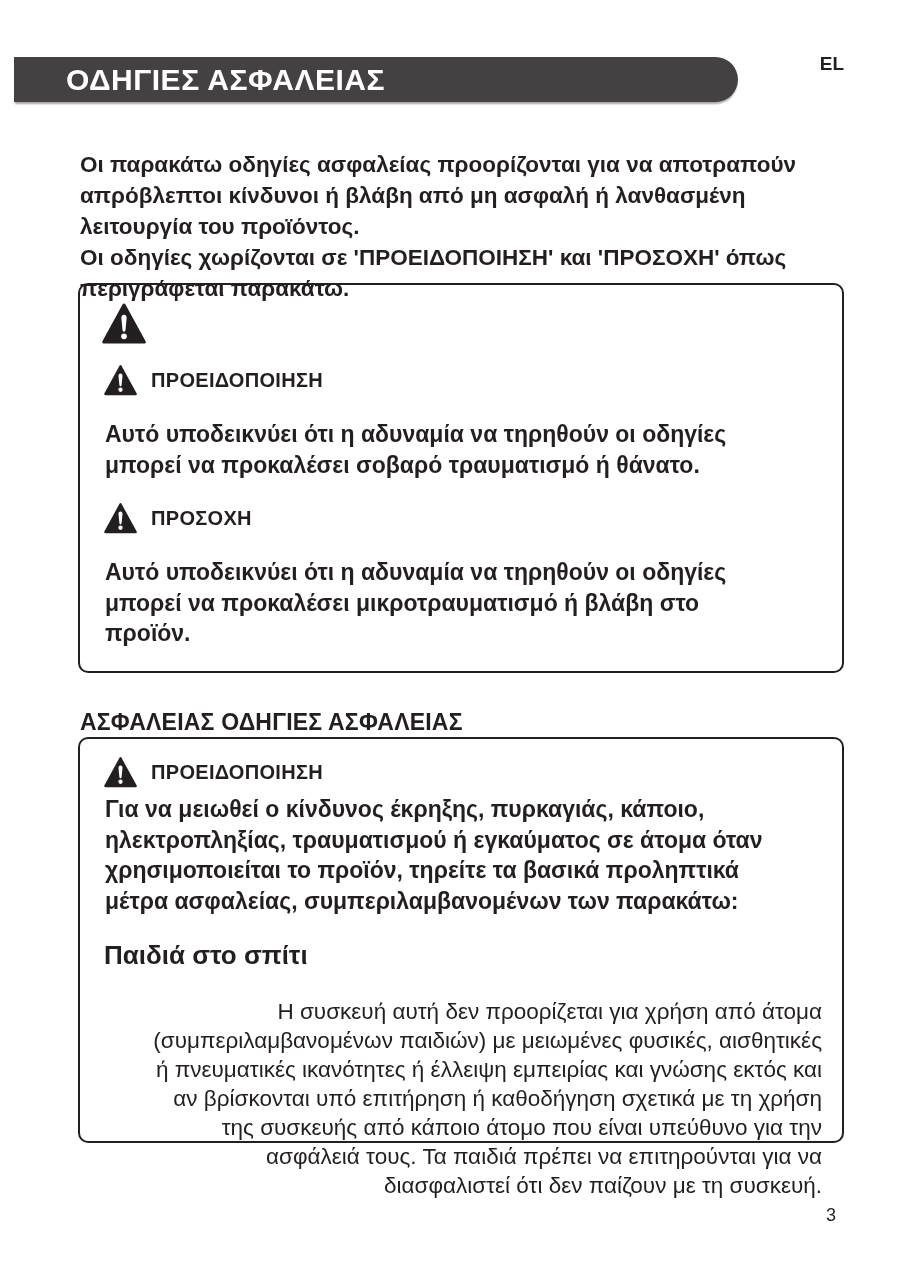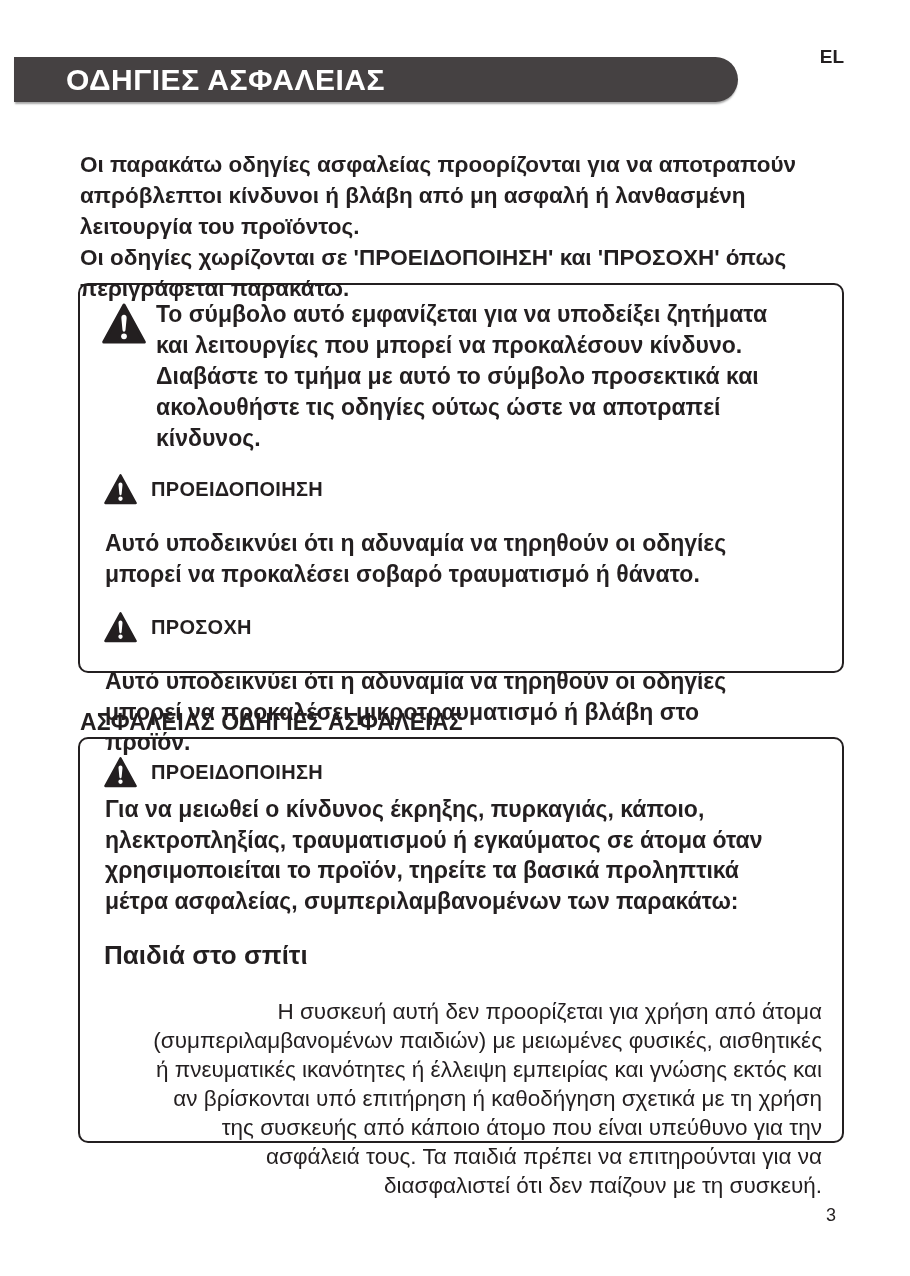--- a/index.html
+++ b/index.html
@@ -33,21 +33,21 @@
     box-shadow: 0 3px 2px -1px rgba(0,0,0,0.35);
   }
   .header-title {
     color: #ffffff;
     font-size: 30px;
     font-weight: bold;
     letter-spacing: 0.5px;
   }
   .lang-badge {
     position: absolute;
-    top: 46px;
+    top: 53px;
     right: 66px;
     font-size: 19px;
     font-weight: bold;
   }
 
   
   .intro {
     position: absolute;
     left: 80px;
     top: 126px;
@@ -154,25 +154,20 @@
 περιγράφεται παρακάτω.</p>
 
 <div class="rule-box box-symbols">
 
   <div class="symbol-row">
     <svg class="tri-icon" width="44" height="42" viewBox="0 0 100 94" aria-hidden="true">
       <path d="M50 4 L96 88 L4 88 Z" fill="#231f20" stroke="#231f20" stroke-width="7" stroke-linejoin="round"></path>
       <path d="M50 26 C54 26 56.5 29 56 34 L53.5 60 C53.2 63 51.8 64.5 50 64.5 C48.2 64.5 46.8 63 46.5 60 L44 34 C43.5 29 46 26 50 26 Z" fill="#ffffff"></path>
       <circle cx="50" cy="75" r="6.5" fill="#ffffff"></circle>
     </svg>
-    <div class="symbol-text pre">Το σύμβολο αυτό εμφανίζεται για να υποδείξει ζητήματα
-και λειτουργίες που μπορεί να προκαλέσουν κίνδυνο.
-Διαβάστε το τμήμα με αυτό το σύμβολο προσεκτικά και
-ακολουθήστε τις οδηγίες ούτως ώστε να αποτραπεί
-κίνδυνος.</div>
   </div>
 
   <div class="alert-heading">
     <svg class="tri-icon" width="33" height="31" viewBox="0 0 100 94" aria-hidden="true">
       <path d="M50 4 L96 88 L4 88 Z" fill="#231f20" stroke="#231f20" stroke-width="7" stroke-linejoin="round"></path>
       <path d="M50 26 C54 26 56.5 29 56 34 L53.5 60 C53.2 63 51.8 64.5 50 64.5 C48.2 64.5 46.8 63 46.5 60 L44 34 C43.5 29 46 26 50 26 Z" fill="#ffffff"></path>
       <circle cx="50" cy="75" r="6.5" fill="#ffffff"></circle>
     </svg>
     <span class="alert-title">ΠΡΟΕΙΔΟΠΟΙΗΣΗ</span>
   </div>

